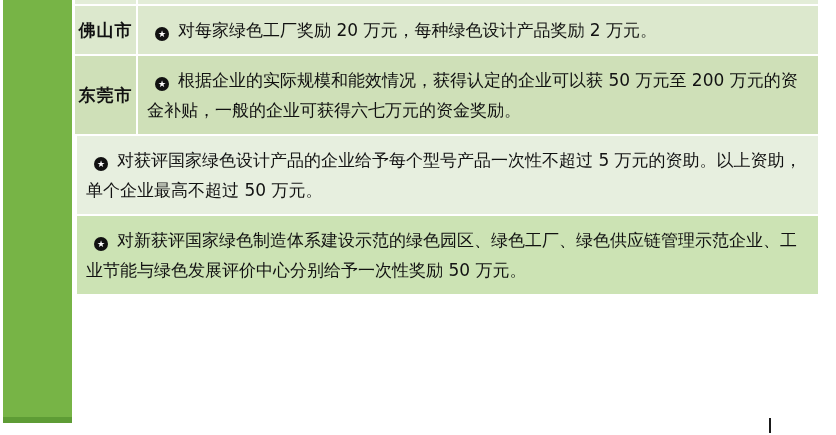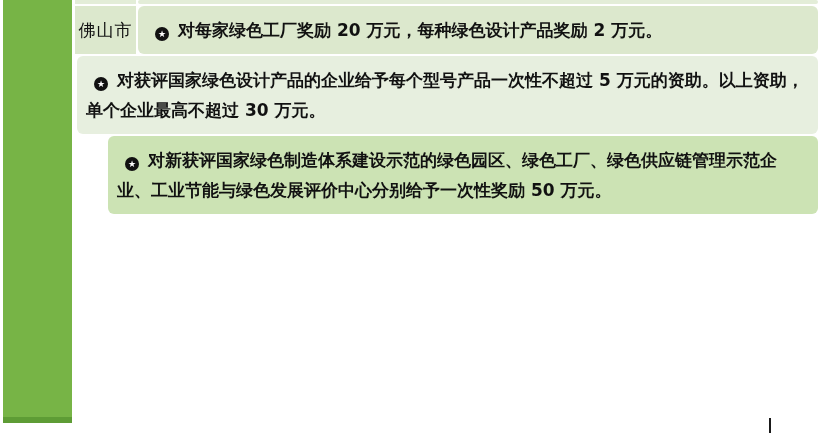--- a/index.html
+++ b/index.html
@@ -38,42 +38,41 @@
     display:flex;
     align-items:stretch;
   }
   .city-cell{
     width:61px;
     flex:0 0 61px;
     display:flex;
     align-items:center;
     justify-content:center;
     font-size:17px;
-    font-weight:400;
+    font-weight:700;
     color:#111111;
     letter-spacing:1px;
   }
   .gap{width:2px;flex:0 0 2px;background:#ffffff;}
   .text-cell{
     flex:1;
     padding:9px 12px 9px 9px;
     font-size:17px;
-    font-weight:700;
+    font-weight:400;
     color:#111111;
     line-height:30px;
-    border-radius:6px;
   }
   .text-cell p{
     margin:0;
     text-indent:8px;
   }
   .bg-r1{background:var(--row1-bg,#dce8cd);}
   .bg-r2{background:var(--row2-bg,#cfe0b8);}
   .bg-r3{background:var(--row3-bg,#e7efdf);}
-  .bg-r4{background:var(--row4-bg,#cce3b4);margin-left:31px;}
+  .bg-r4{background:var(--row4-bg,#cce3b4);}
   .bg-sliver{background:var(--sliver-bg,#e3edd8);}
   .bullet{
     display:inline-flex;
     align-items:center;
     justify-content:center;
     width:14px;height:14px;
     border-radius:50%;
     background:#111111;
     color:#ffffff;
     font-size:9px;
@@ -105,25 +104,32 @@
     </div>
 
     <div class="row">
       <div class="city-cell bg-r1">佛山市</div>
       <div class="gap"></div>
       <div class="text-cell bg-r1">
         <p><span class="bullet">★</span><span>对每家绿色工厂奖励 20 万元，每种绿色设计产品奖励 2 万元。</span></p>
       </div>
     </div>
 
+    <div class="row">
+      <div class="city-cell bg-r2">东莞市</div>
+      <div class="gap"></div>
+      <div class="text-cell bg-r2">
+        <p><span class="bullet">★</span><span>根据企业的实际规模和能效情况，获得认定的企业可以获 50 万元至 200 万元的资金补贴，一般的企业可获得六七万元的资金奖励。</span></p>
+      </div>
+    </div>
 
     <div class="row">
       <div class="gap"></div>
       <div class="text-cell bg-r3">
-        <p><span class="bullet">★</span><span>对获评国家绿色设计产品的企业给予每个型号产品一次性不超过 5 万元的资助。以上资助，单个企业最高不超过 30 万元。</span></p>
+        <p><span class="bullet">★</span><span>对获评国家绿色设计产品的企业给予每个型号产品一次性不超过 5 万元的资助。以上资助，单个企业最高不超过 50 万元。</span></p>
       </div>
     </div>
 
     <div class="row">
       <div class="gap"></div>
       <div class="text-cell bg-r4">
         <p><span class="bullet">★</span><span>对新获评国家绿色制造体系建设示范的绿色园区、绿色工厂、绿色供应链管理示范企业、工业节能与绿色发展评价中心分别给予一次性奖励 50 万元。</span></p>
       </div>
     </div>
 

